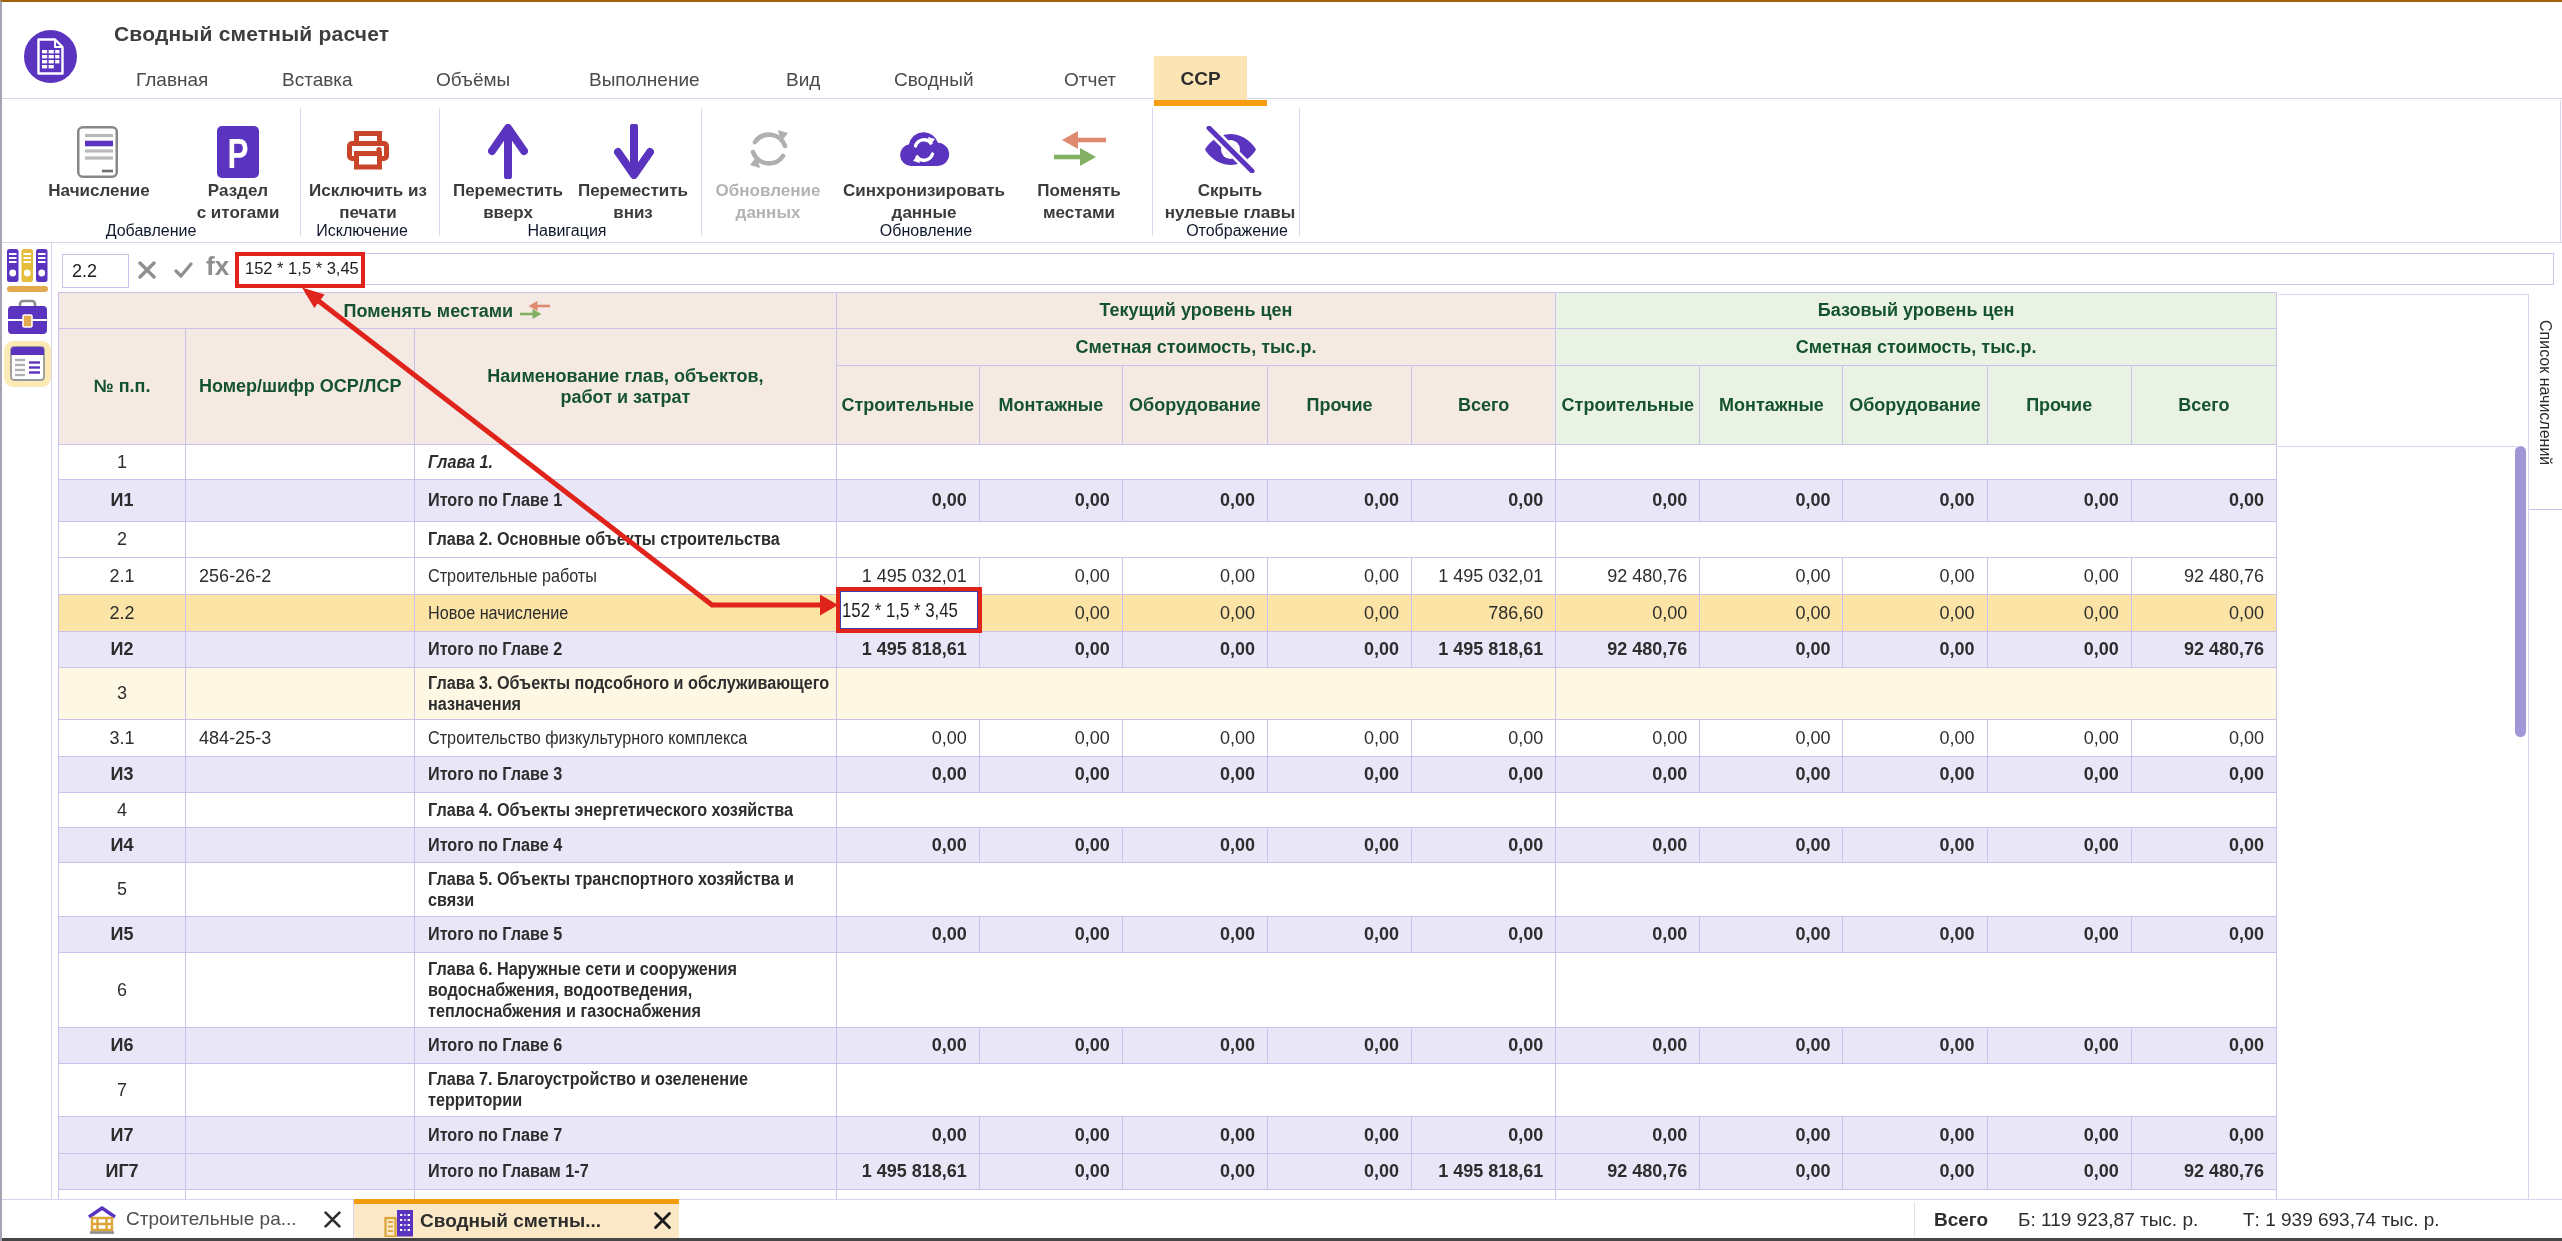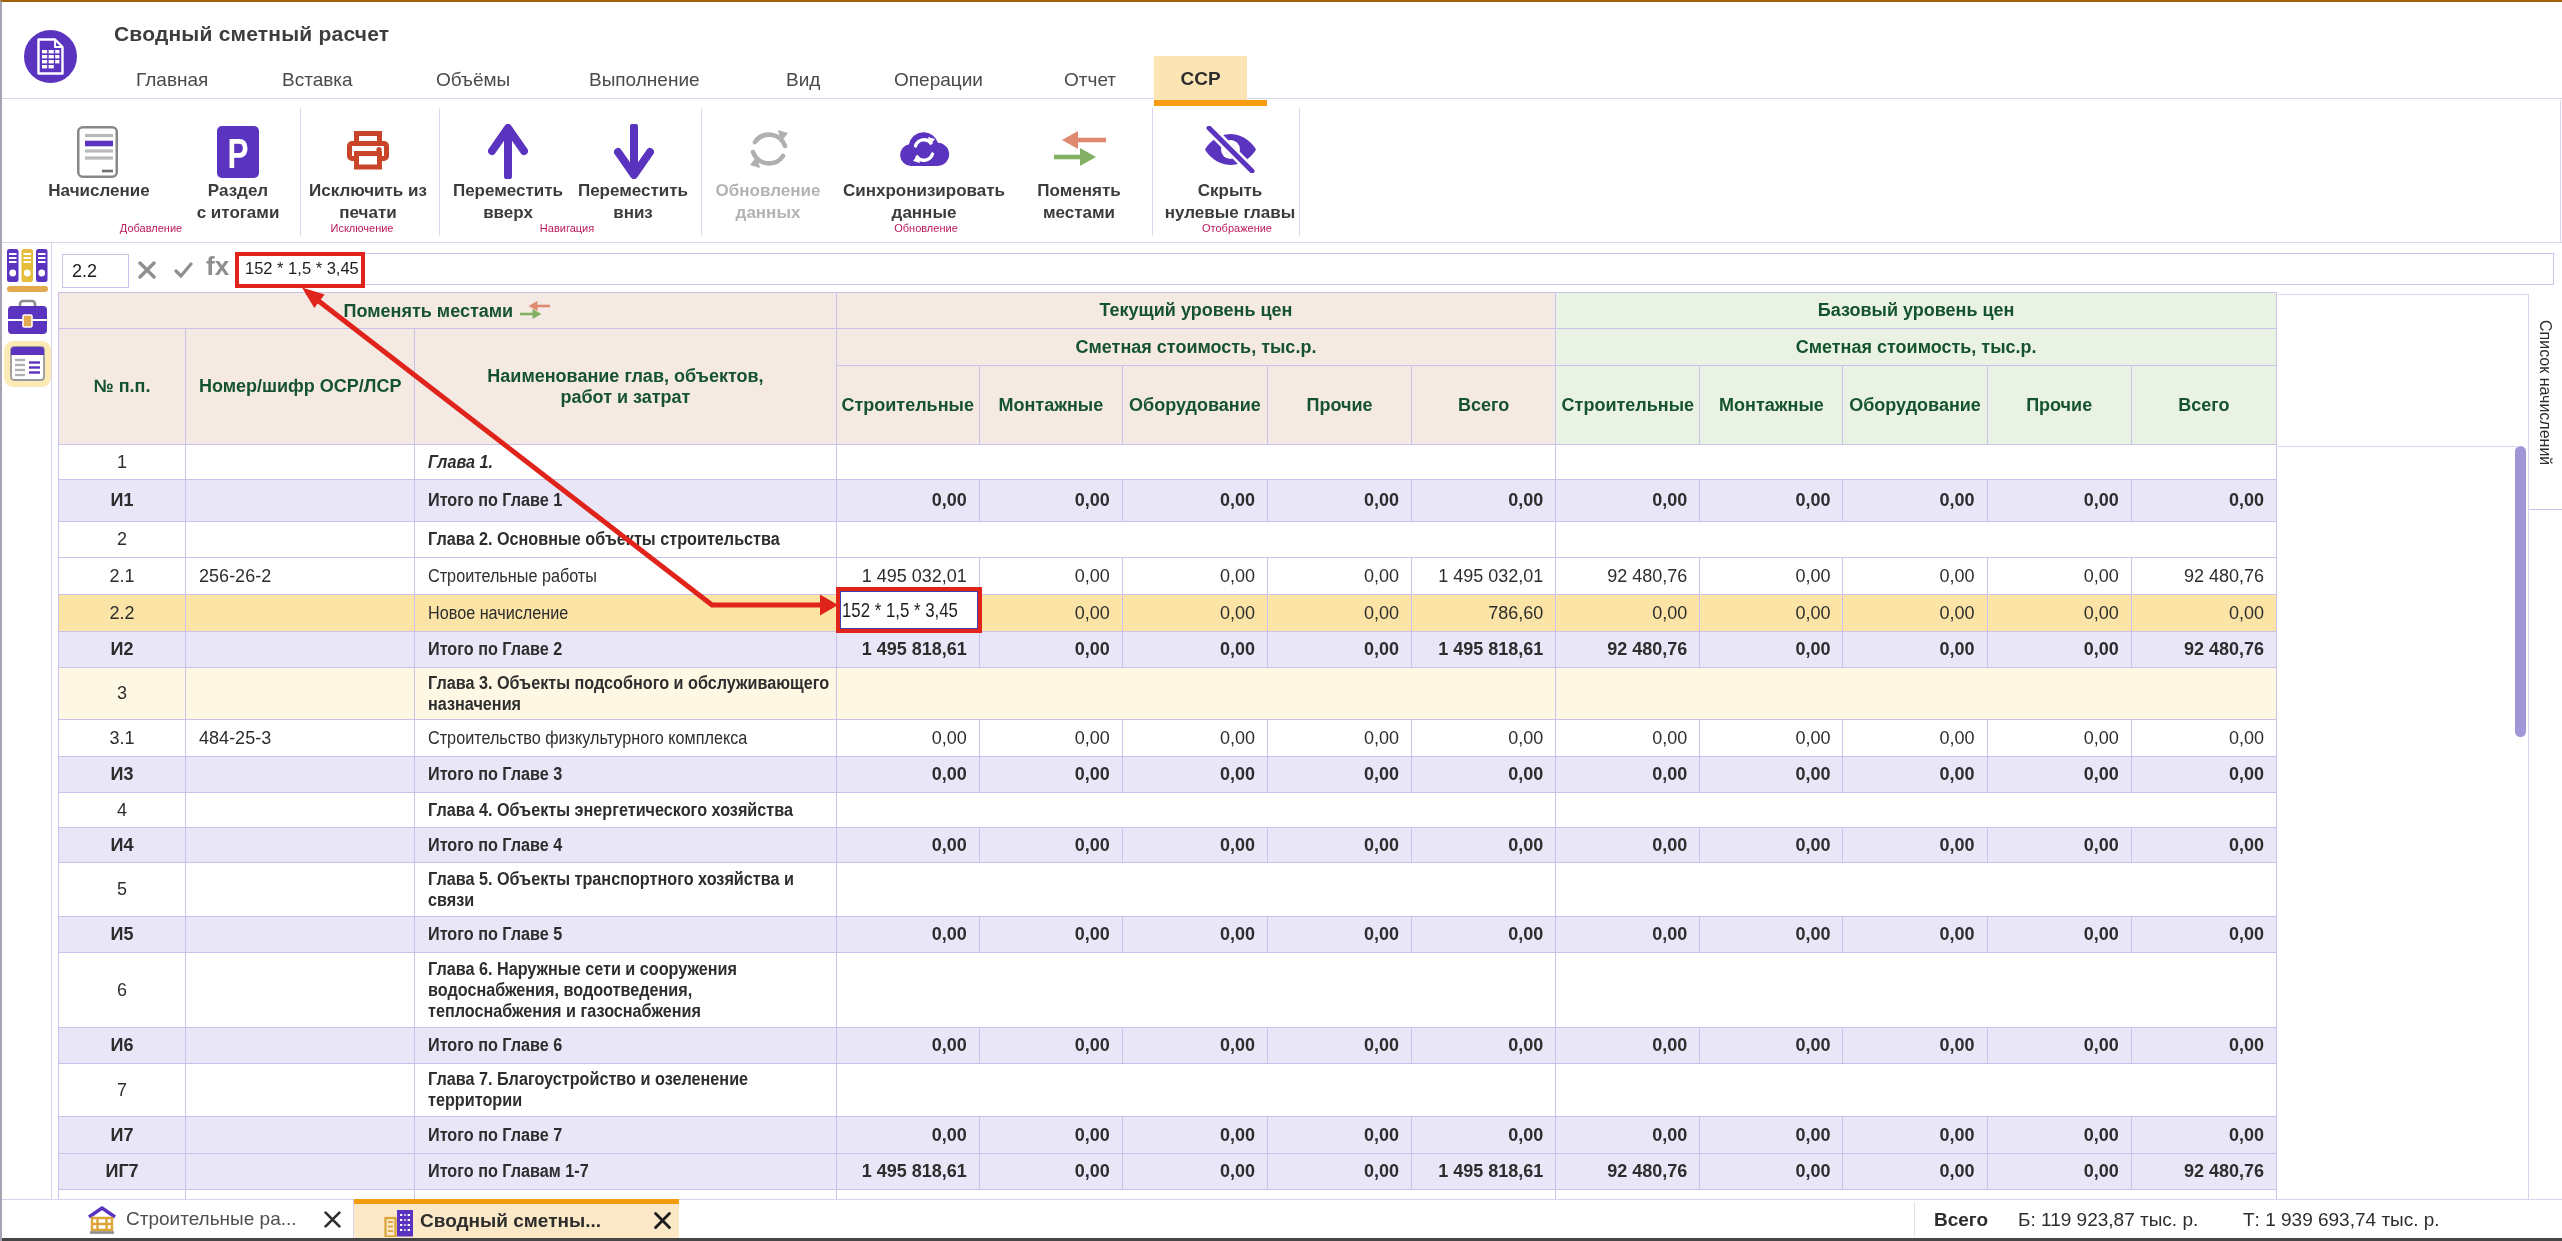--- a/index.html
+++ b/index.html
@@ -17,21 +17,21 @@
 #tab-ccp { position:absolute; left:1152px; top:54px; width:93px; height:44px; background:#fbe5b4; text-align:center;
   line-height:45px; font-size:19px; font-weight:bold; color:#2d2d2d; z-index:3; }
 #tab-ccp:after { content:""; position:absolute; left:0; bottom:-6px; width:113px; height:6px; background:#f89c11; }
 
 
 #ribbon { position:absolute; left:0; top:98px; width:2562px; height:143px; background:#fff; border-bottom:1px solid #d9d3ee; }
 .rsep { position:absolute; top:8px; width:1px; height:128px; background:#ddd7f0; }
 #rright { position:absolute; left:2558px; top:0; width:1px; height:143px; background:#ddd7f0; }
 .rlabel { position:absolute; font-size:17px; font-weight:bold; color:#3b3b3b; text-align:center; line-height:22px; }
 .rlabel.dis { color:#b3b3b3; }
-.rgroup { position:absolute; top:122px; font-size:11px; color:#be185d; text-align:center; }
+.rgroup { position:absolute; top:122px; font-size:16px; color:#0f172a; text-align:center; }
 
 
 #fbar { position:absolute; left:0; top:241px; width:2562px; height:51px; background:#fff; }
 #cellref { position:absolute; left:60px; top:11px; width:67px; height:34px; border:1px solid #c9c2ea; font-size:18px; color:#1c1c1c; padding-left:9px; line-height:32px; }
 #finput { position:absolute; left:238px; top:10px; width:2314px; height:32px; border:1px solid #c9c2ea; border-left:none; }
 #fx { position:absolute; left:204px; top:8px; font-size:26px; font-weight:bold; color:#8e8e8e; }
 
 
 #sidebar { position:absolute; left:0; top:241px; width:50px; height:995px; background:#fff; border-right:1px solid #d9d3ee; }
 
@@ -97,21 +97,21 @@
       <rect x="18" y="35" width="5.2" height="3.4"></rect>
           <rect x="24.6" y="35" width="5.2" height="3.4"></rect>
     </g>
   </svg>
   <div id="title">Сводный сметный расчет</div>
   <div class="mtab" style="left:134px">Главная</div>
   <div class="mtab" style="left:280px">Вставка</div>
   <div class="mtab" style="left:434px">Объёмы</div>
   <div class="mtab" style="left:587px">Выполнение</div>
   <div class="mtab" style="left:784px">Вид</div>
-  <div class="mtab" style="left:892px">Операции</div>
+  <div class="mtab" style="left:892px">Сводный</div>
   <div class="mtab" style="left:1062px">Отчет</div>
   <div id="tab-ccp">ССР</div>
 </div>
 
 <div id="ribbon">
   <div class="rsep" style="left:298px"></div>
   <div class="rsep" style="left:437px"></div>
   <div class="rsep" style="left:699px"></div>
   <div class="rsep" style="left:1150px"></div>
   <div class="rsep" style="left:1297px"></div>

